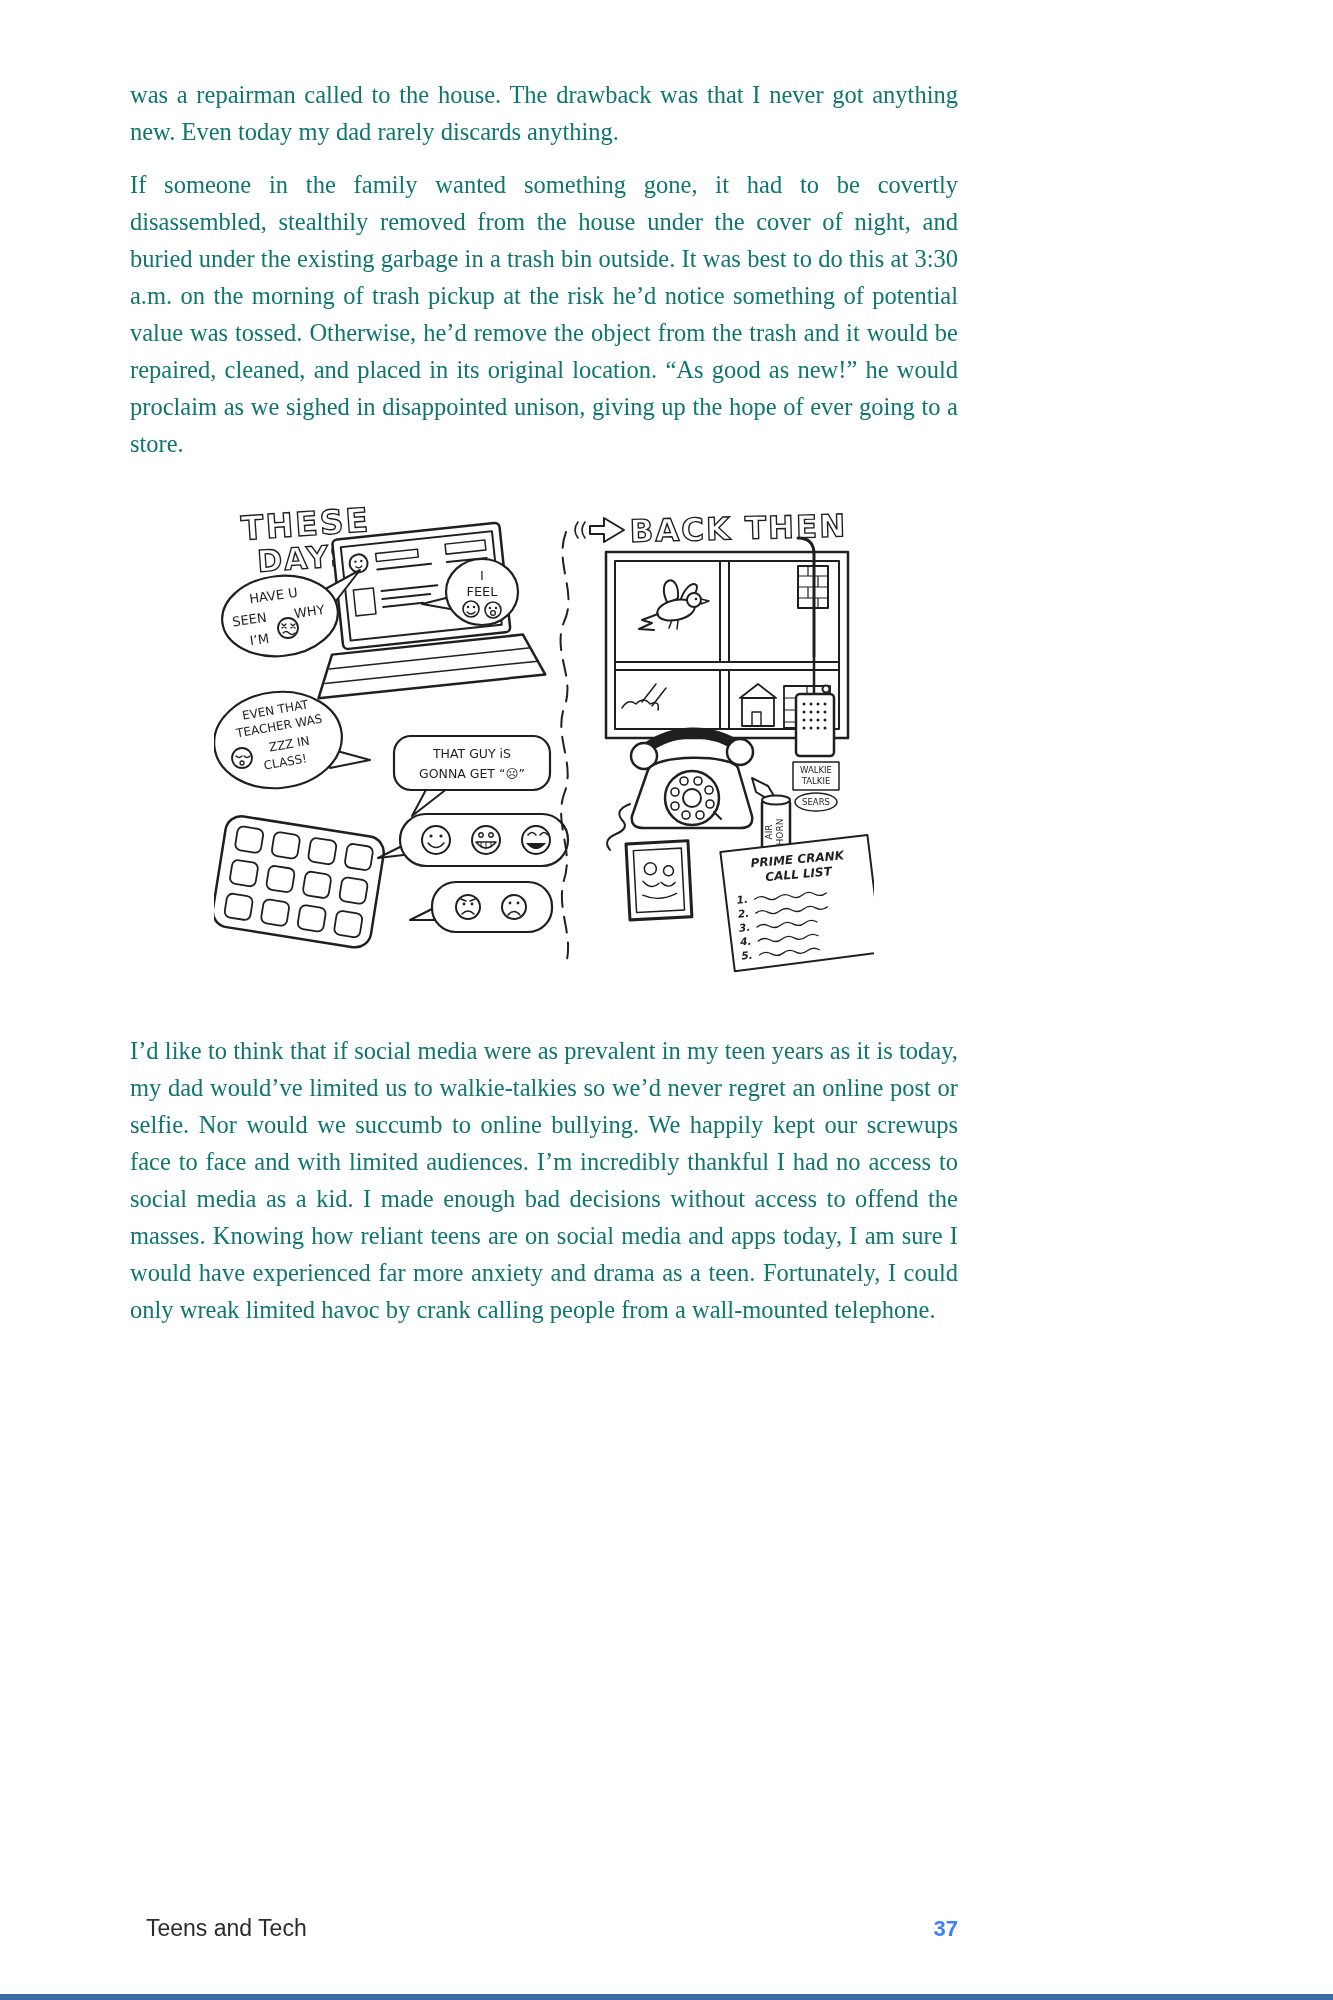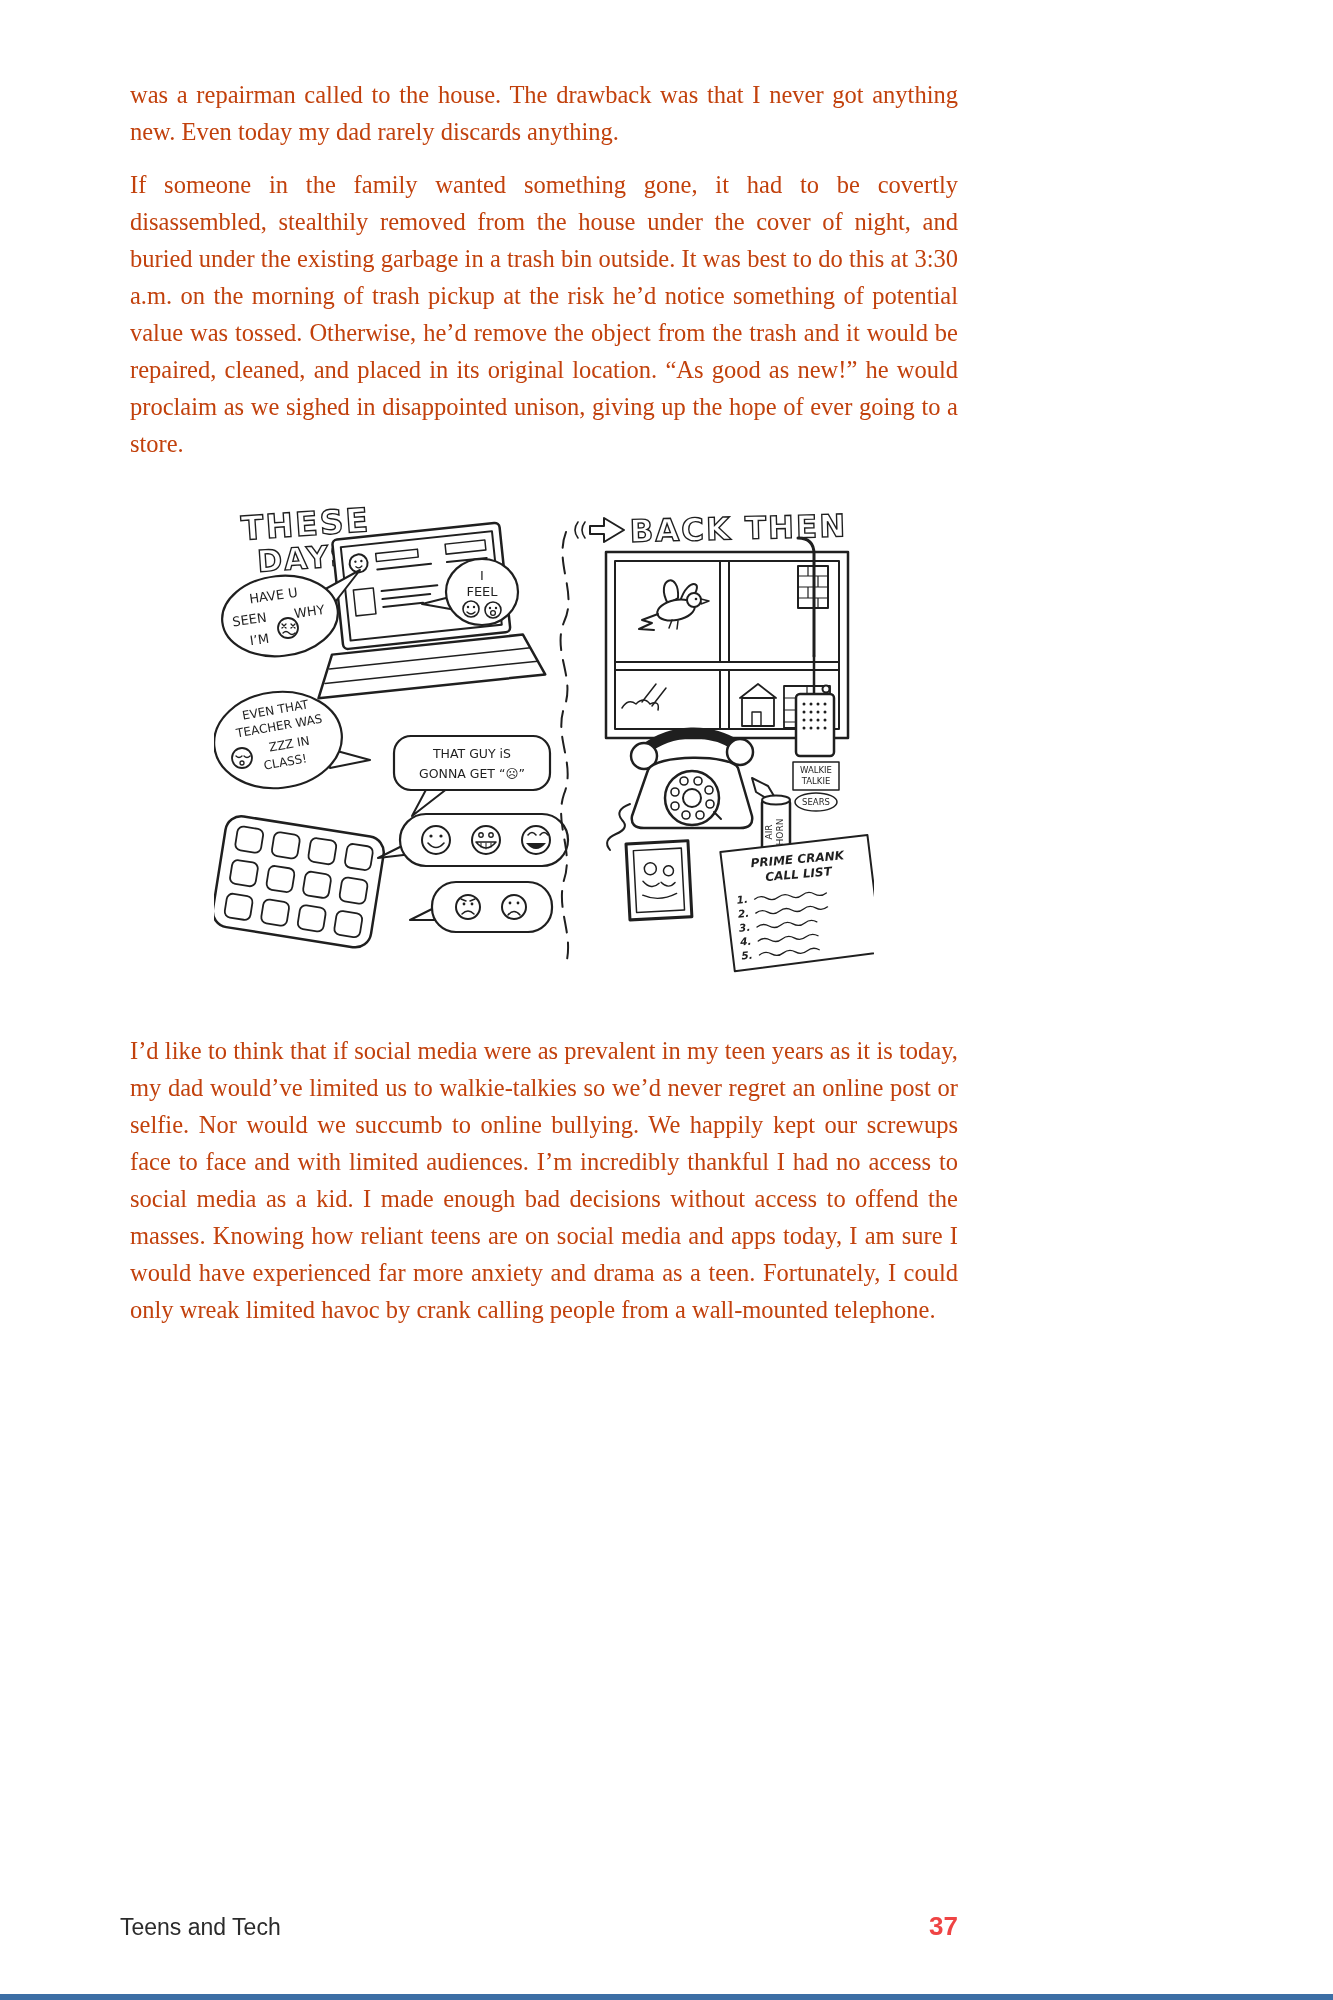--- a/index.html
+++ b/index.html
@@ -8,42 +8,42 @@
     width:1333px;height:2000px;
     background:#ffffff;
     box-sizing:border-box;
     padding:76px 375px 0 130px;
     overflow:hidden;
   }
   .bodytext{
     font-family:"Liberation Serif", serif;
     font-size:24.5px;
     line-height:37px;
-    color:#c2410c;
+    color:#0f766e;
     text-align:justify;
   }
   .para{margin:0;}
   .para + .para{margin-top:16px;}
   figure.illustration{
     margin:34px auto 36px auto;
     width:660px;
     padding:0;
   }
   .footer{
     position:absolute;
-    left:120px;right:375px;bottom:58px;
+    left:146px;right:375px;bottom:58px;
     display:flex;justify-content:space-between;align-items:baseline;
   }
   .footer-title{
     font-family:"Liberation Sans", sans-serif;
     font-size:23px;color:#2b2b2b;
   }
   .page-number{
     font-family:"Liberation Sans", sans-serif;
-    font-weight:bold;font-size:26px;color:#ef4444;text-align:right;
+    font-weight:bold;font-size:22px;color:#3b82f6;text-align:right;
   }
   .bottom-edge{
     position:absolute;left:0;right:0;bottom:0;height:6px;background:#3c6ea5;
   }
   
   svg{display:block;}
   svg *{vector-effect:none;}
   .ink{stroke:#1f1f1f;fill:none;stroke-linecap:round;stroke-linejoin:round;}
   .ink-fill{stroke:#1f1f1f;fill:#ffffff;stroke-linecap:round;stroke-linejoin:round;}
   .dark{fill:#1f1f1f;stroke:none;}

